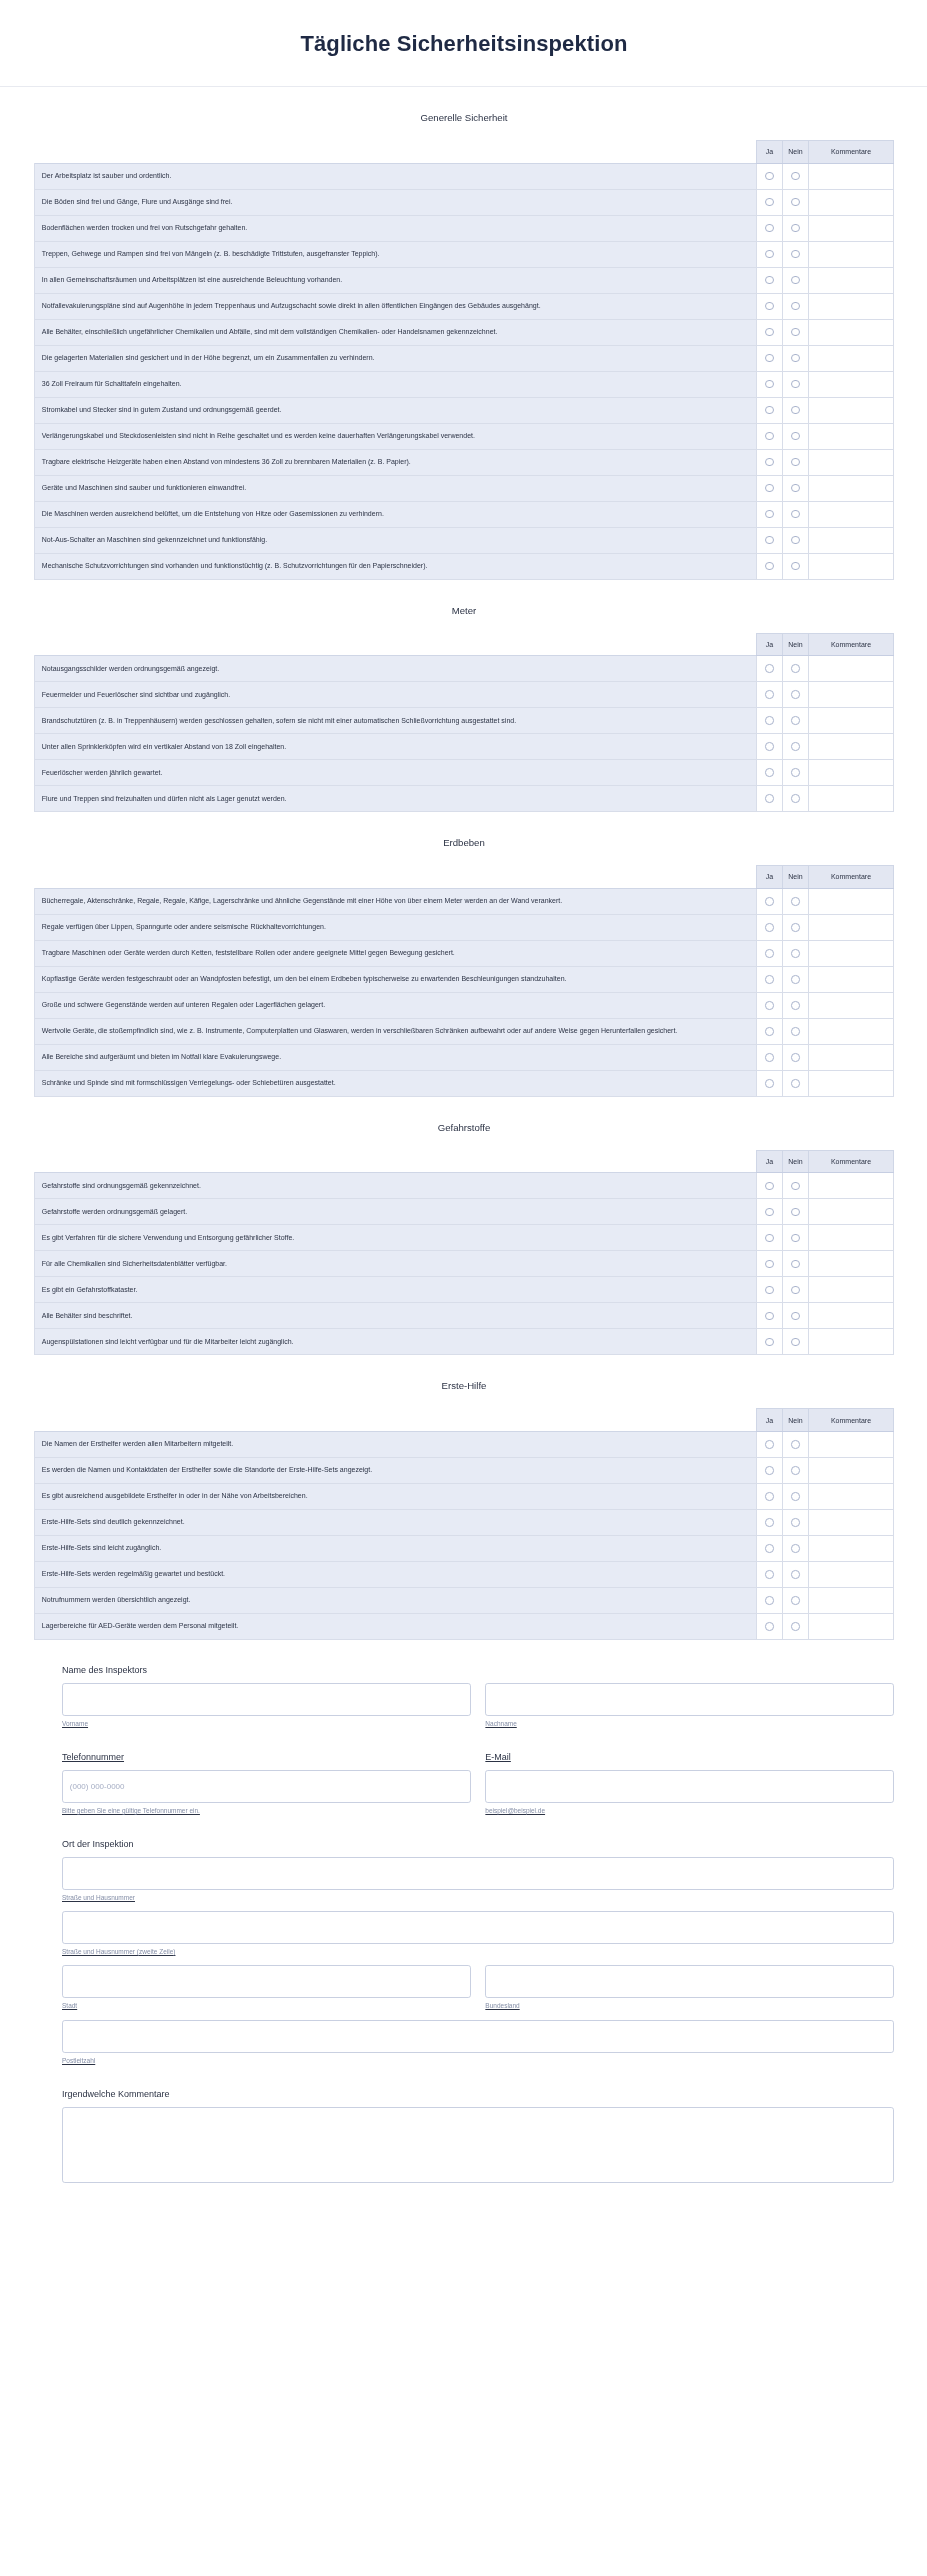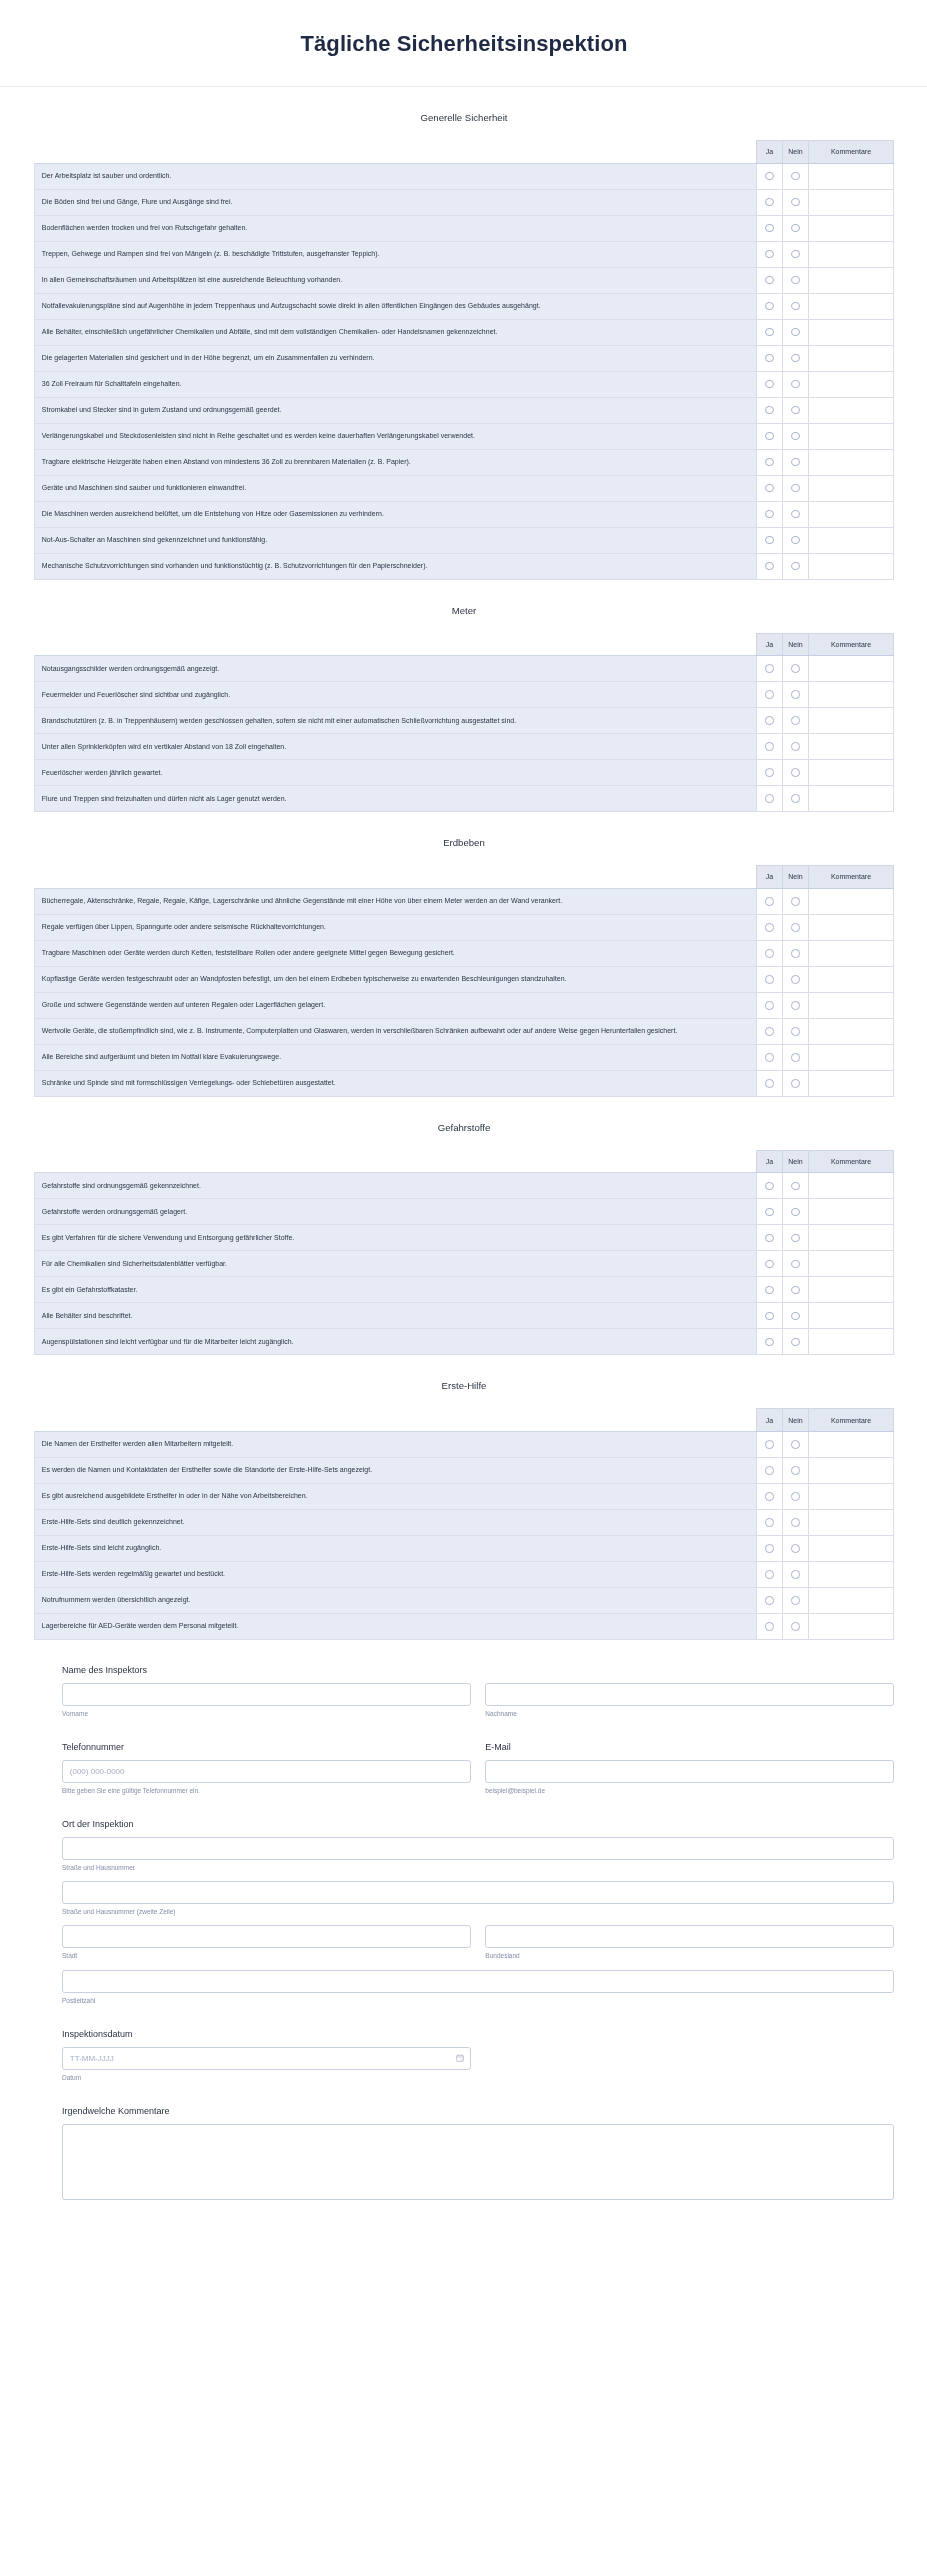--- a/index.html
+++ b/index.html
@@ -123,26 +123,26 @@
   .field-block { margin-top: 25px; margin-left: 28px; }
   .field-label {
     font-size: 9px;
     color: #2c3345;
     margin-bottom: 8px;
   }
   .field-row {
     display: flex;
     gap: 14.7px;
   }
-  .field-col { flex: 1 1 0; min-width: 0; }
+  .field-col { flex: 1 1 0; min-width: 0; text-decoration: underline; }
   .field-col.full { flex: 1 1 100%; }
 
   .txt-input {
     width: 100%;
-    height: 23px;
+    height: 33px;
     border: 0.6px solid #c9d0e1;
     border-radius: 2.8px;
     background: #ffffff;
     padding: 3.4px 6.8px;
     font-family: inherit;
     font-size: 8px;
     color: #2c3345;
     outline: none;
   }
   .txt-input::placeholder { color: #a6aec4; }
@@ -662,41 +662,20 @@
       <div class="spacer-12"></div>
 
       <div class="field-row">
         <div class="field-col full">
           <input class="txt-input" type="text" placeholder="" style="">
           <div class="sub-label">Postleitzahl</div>
         </div>
       </div>
     </div>
 
-    <div class="field-block">
-      <div class="field-label">Inspektionsdatum</div>
-      <div class="field-row">
-        <div class="field-col">
-          <div class="date-wrap">
-            <input class="txt-input" type="text" placeholder="TT-MM-JJJJ" style="">
-            <span class="cal-icon">
-              <svg viewBox="0 0 16 16" width="8" height="8.5" fill="none" stroke="currentColor" stroke-width="1.1">
-                <rect x="1.2" y="2.6" width="13.6" height="12.2" rx="1.4"></rect>
-                <line x1="1.2" y1="6.0" x2="14.8" y2="6.0"></line>
-                <line x1="4.6" y1="1.1" x2="4.6" y2="4.0"></line>
-                <line x1="11.4" y1="1.1" x2="11.4" y2="4.0"></line>
-                <polyline points="8.6,11.2 10.2,12.8 13.4,9.4"></polyline>
-              </svg>
-            </span>
-          </div>
-          <div class="sub-label">Datum</div>
-        </div>
-        <div class="field-col"></div>
-      </div>
-    </div>
 
     <div class="field-block">
       <div class="field-label">Irgendwelche Kommentare</div>
       <textarea class="ta-input" placeholder="" style=""></textarea>
     </div>
 
 
   </div>
 </div>
 

